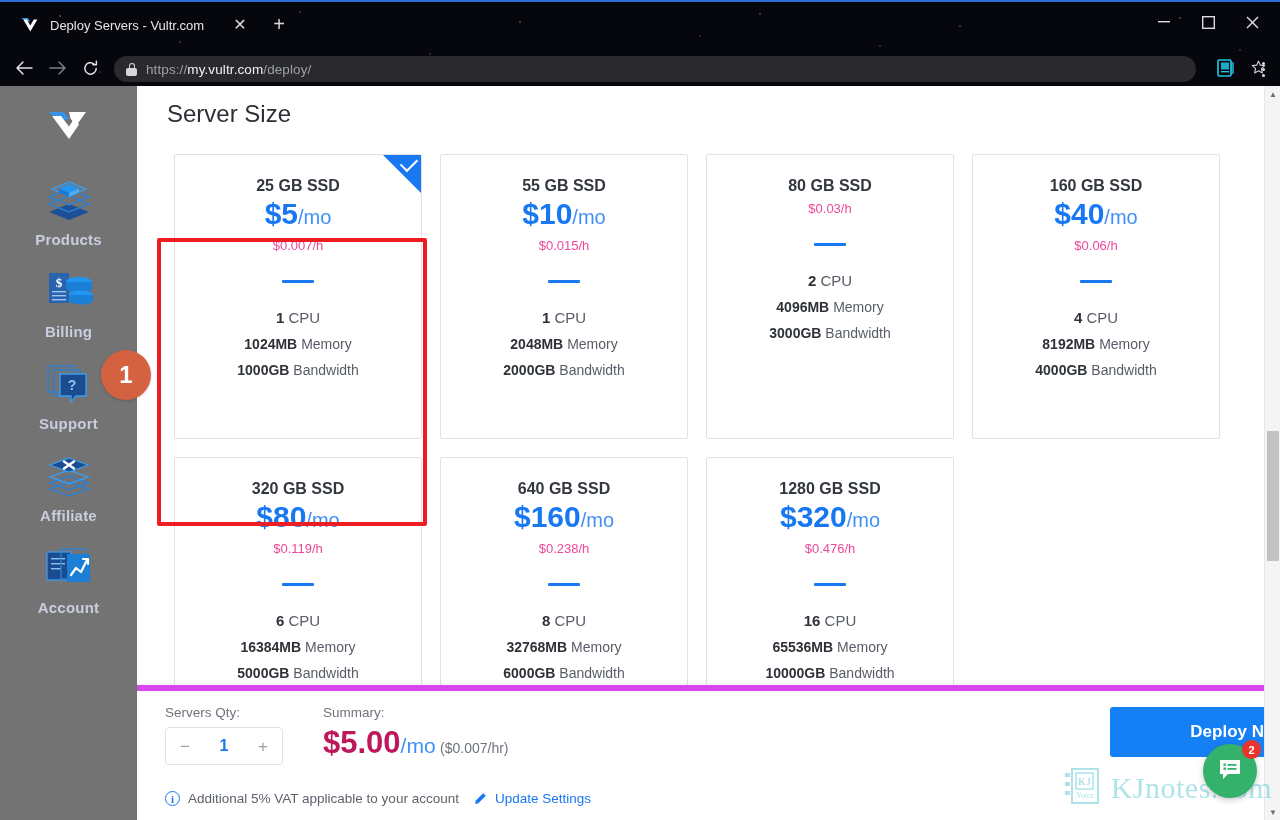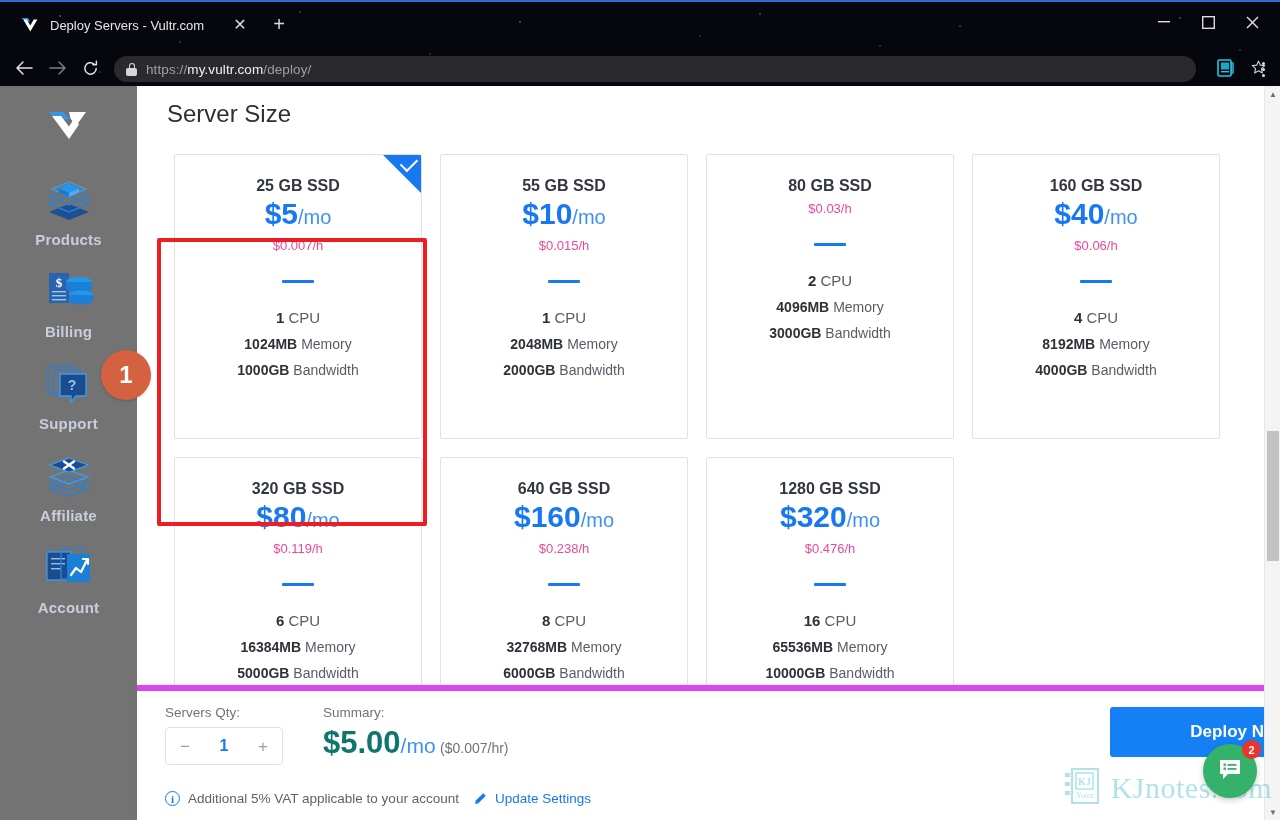--- a/index.html
+++ b/index.html
@@ -145,21 +145,21 @@
   }
   .bb-label { position: absolute; font-size: 13.5px; color: #6d737c; }
   .stepper {
     position: absolute; left: 28px; top: 36px; width: 118px; height: 38px;
     border: 1px solid #dfe2e6; border-radius: 4px; display: flex; align-items: center;
     justify-content: space-between; padding: 0 14px;
   }
   .stepper .sign { color: #9aa0a8; font-size: 17px; cursor: pointer; line-height: 1; user-select: none; }
   .stepper .qty { color: #1878f2; font-size: 16px; font-weight: 700; }
   .summary-val { position: absolute; left: 186px; top: 34px; }
-  .summary-val .big { font-size: 31px; font-weight: 700; color: #0f766e; }
+  .summary-val .big { font-size: 31px; font-weight: 700; color: #be185d; }
   .summary-val .per { font-size: 21px; color: #3f90f5; }
   .summary-val .hr { font-size: 14px; color: #6d737c; }
   .vat-row { position: absolute; left: 28px; top: 100px; display: flex; align-items: center; gap: 8px; }
   .vat-icon { width: 15px; height: 15px; border: 1.4px solid #1878f2; border-radius: 50%;
               color: #1878f2; font-size: 11px; font-weight: 700; display: flex; align-items: center;
               justify-content: center; font-family: "Liberation Serif", serif; }
   .vat-text { font-size: 13.5px; color: #5d636c; }
   .vat-link { font-size: 13.5px; color: #1878f2; cursor: pointer; }
   .pencil { width: 14px; height: 14px; margin-left: 6px; }
   .deploy-btn {

